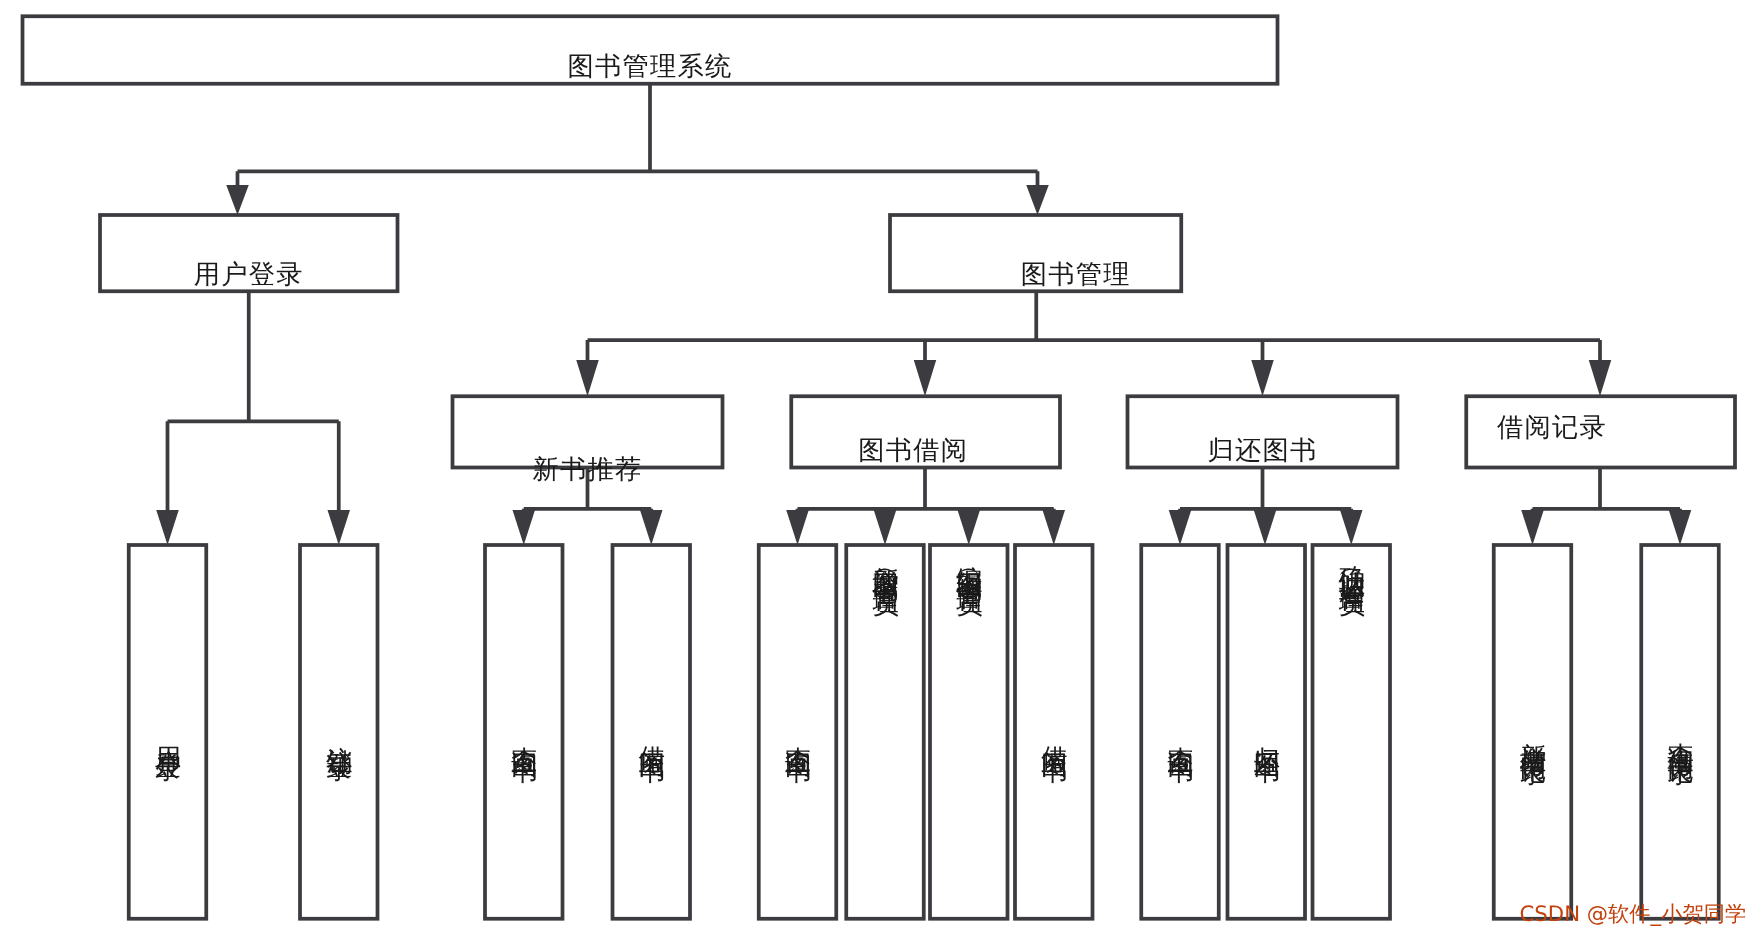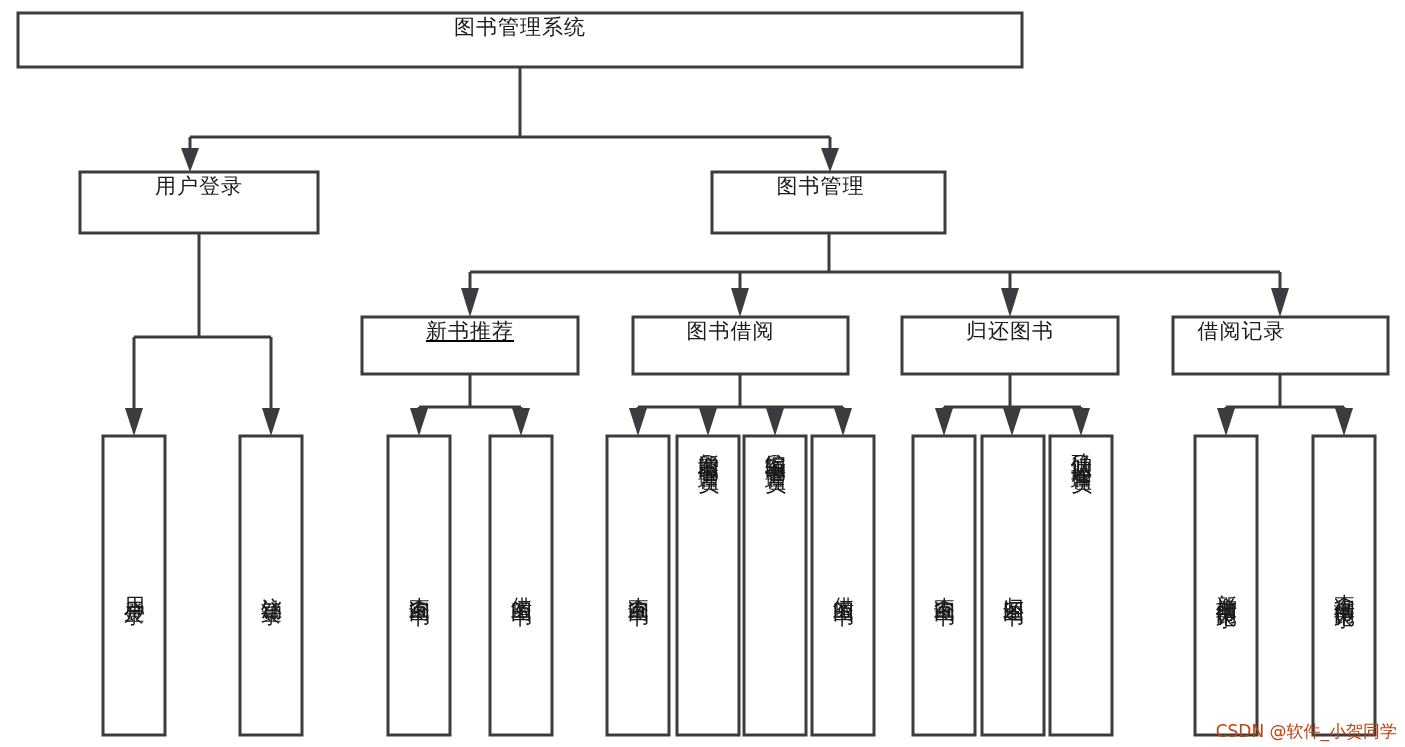--- a/index.html
+++ b/index.html
@@ -55,21 +55,21 @@
     font-family: "DejaVu Sans", "Liberation Sans", sans-serif;
     font-size: 21px;
     line-height: 1;
     letter-spacing: 3px;
     color: #1a1a1a;
     white-space: nowrap;
   }
   .hlabel-wrap {
     position: absolute;
     display: flex;
-    align-items: flex-start;
+    align-items: flex-end;
     justify-content: center;
     pointer-events: none;
   }
   .hlabel-text {
     font-family: "DejaVu Sans", "Liberation Sans", sans-serif;
     font-size: 21px;
     color: #1a1a1a;
     letter-spacing: 1px;
     white-space: nowrap;
   }
@@ -195,25 +195,25 @@
   </svg>
 
   <div class="hlabel-wrap" style="left:18px; top:13px; width:1004px; height:54px;">
     <span class="hlabel-text">图书管理系统</span>
   </div>
 
   <div class="hlabel-wrap" style="left:80px; top:172px; width:238px; height:61px;">
     <span class="hlabel-text">用户登录</span>
   </div>
 
-  <div class="hlabel-wrap" style="left:704px; top:172px; width:233px; height:61px;">
+  <div class="hlabel-wrap" style="left:744px; top:172px; width:233px; height:61px;">
     <span class="hlabel-text">图书管理</span>
   </div>
 
-  <div class="hlabel-wrap" style="left:362px; top:317px; width:216px; height:57px;text-decoration:underline;">
+  <div class="hlabel-wrap" style="left:362px; top:332px; width:216px; height:57px;">
     <span class="hlabel-text">新书推荐</span>
   </div>
 
   <div class="hlabel-wrap" style="left:623px; top:317px; width:215px; height:57px;">
     <span class="hlabel-text">图书借阅</span>
   </div>
 
   <div class="hlabel-wrap" style="left:902px; top:317px; width:216px; height:57px;">
     <span class="hlabel-text">归还图书</span>
   </div>

